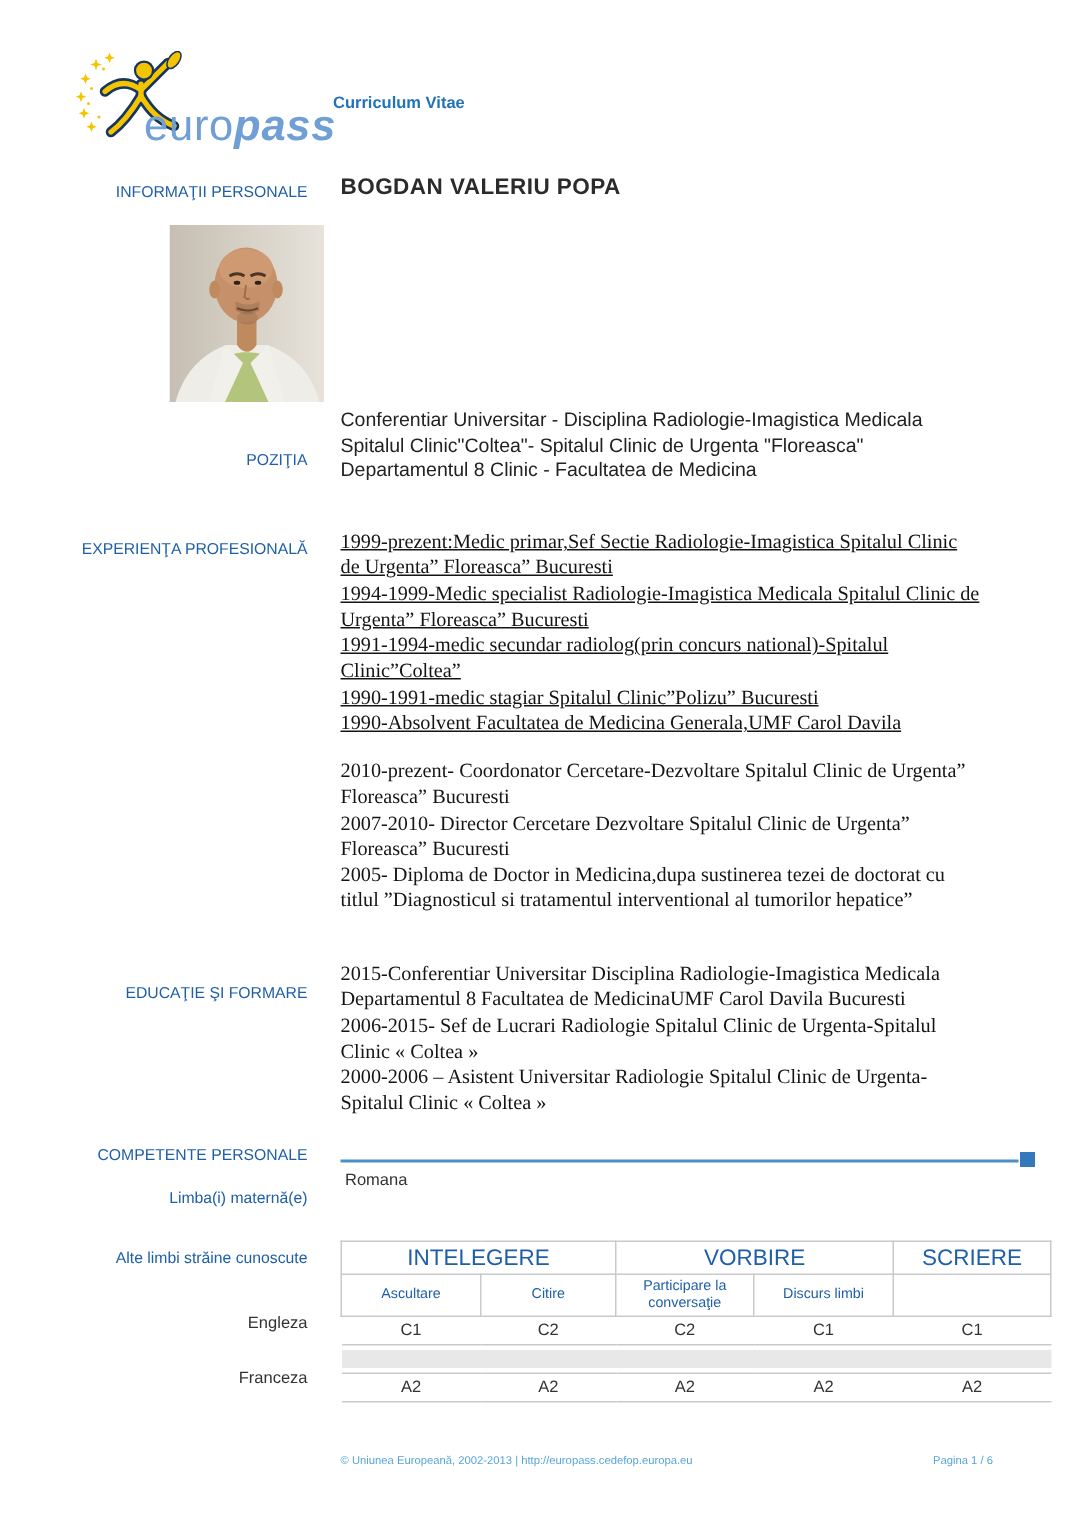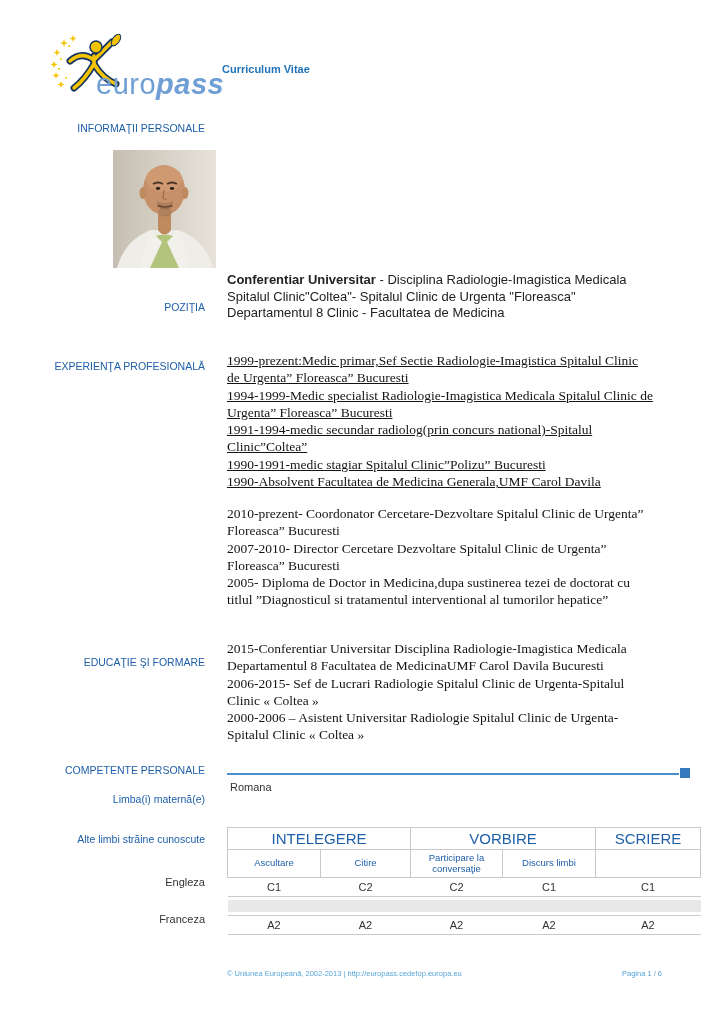--- a/index.html
+++ b/index.html
@@ -20,21 +20,21 @@
     font-size:10.5px; color:#1e5fa8; line-height:12px;
   }
   .side-label.dark { color:#333; font-size:11px; }
 
   .person-name { position:absolute; left:227px; top:116px; font-size:15px; font-weight:bold; color:#2b2b2b; letter-spacing:0.3px; }
 
   .sans-block {
     position:absolute; left:227px; width:474px;
     font-size:13px; line-height:16.5px; color:#222; white-space:pre-line;
   }
-  .sans-block b { font-weight:bold; }
+  .sans-block b { font-weight:normal; }
 
   .serif-block {
     position:absolute; left:227px; width:484px;
     font-family:"Liberation Serif", serif;
     font-size:13.5px; line-height:17.3px; color:#141414; white-space:pre-line;
   }
 
   
   .skills-line { position:absolute; left:227px; top:773px; width:452px; height:2px; background:#4a8fc7; }
   .skills-square { position:absolute; left:680px; top:768px; width:10px; height:10px; background:#3579bd; }
@@ -102,20 +102,21 @@
     <circle cx="46" cy="13" r="6" fill="#f5c400" stroke="#16355f" stroke-width="1.5"></circle>
   </svg>
 
   <div class="logo-text">
     <span class="euro">euro</span><span class="pass">pass</span>
   </div>
 
   <div class="doc-type">Curriculum Vitae</div>
 
   <div class="side-label" style="top:122px;">INFORMAŢII PERSONALE</div>
+  <div class="person-name">BOGDAN VALERIU POPA</div>
 
   <svg class="photo-frame" width="103" height="118" viewBox="0 0 103 118">
     <defs>
       <linearGradient id="pbg" x1="0" y1="0" x2="1" y2="0">
         <stop offset="0" stop-color="#c6beb2"></stop>
         <stop offset="1" stop-color="#e7e3da"></stop>
       </linearGradient>
     </defs>
     <rect x="0" y="0" width="103" height="118" fill="url(#pbg)"></rect>
 

